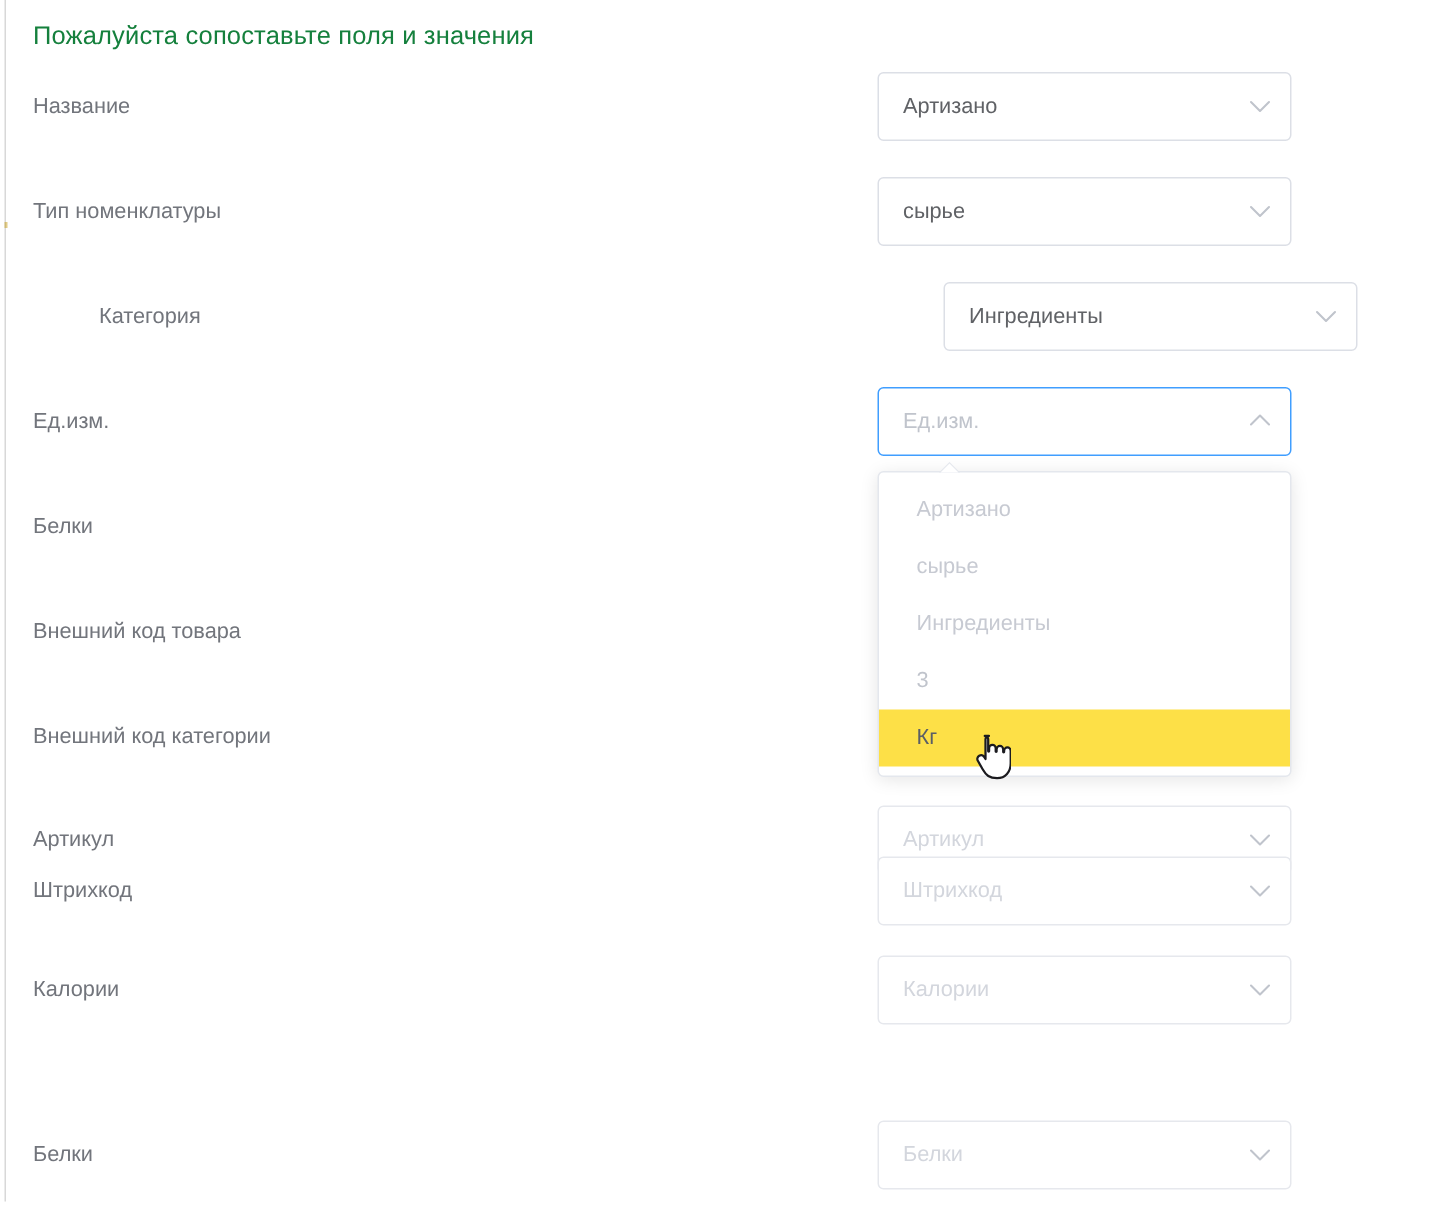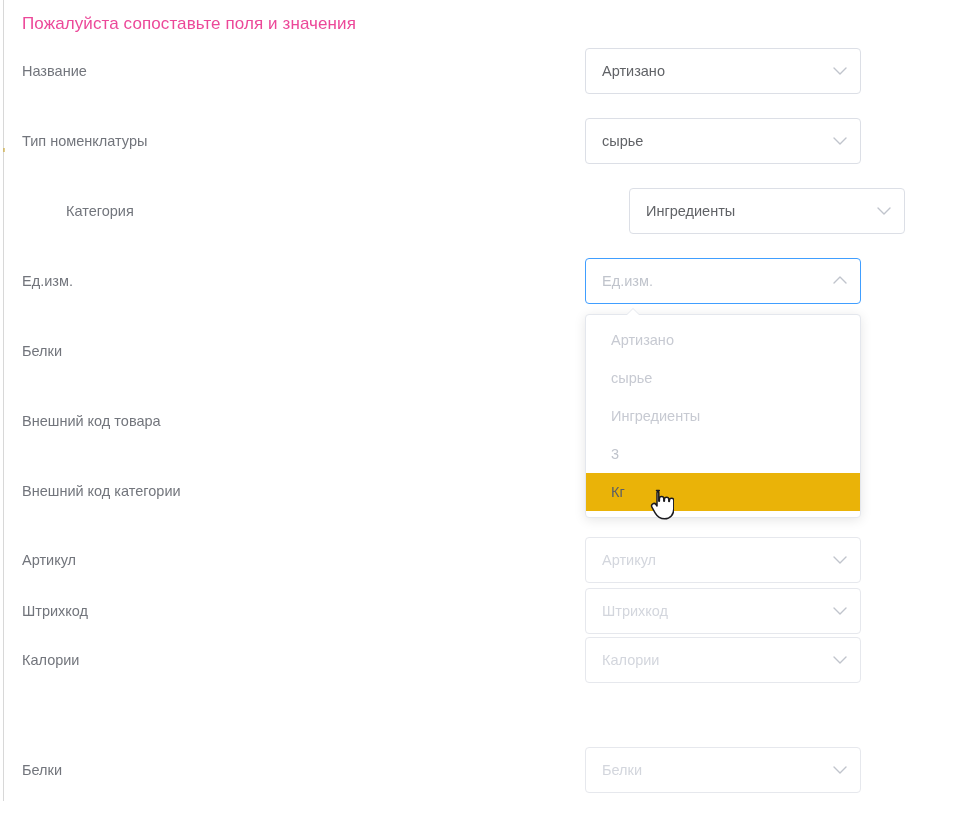--- a/index.html
+++ b/index.html
@@ -43,21 +43,21 @@
     width: 959px;
     height: 815px;
   }
 
   #form-title {
     position: absolute;
     left: 22px;
     top: 12px;
     font-size: 17px;
     line-height: 24px;
-    color: #ec4899;
+    color: #15803d;
     white-space: nowrap;
     letter-spacing: .1px;
   }
 
   .field-row {
     position: absolute;
     left: 0;
     width: 826px;
     height: 46px;
   }
@@ -170,21 +170,21 @@
     box-sizing: border-box;
   }
   .dropdown-option.disabled {
     color: #c7cad2;
     cursor: not-allowed;
   }
   .dropdown-option.dim {
     color: #c0c4cc;
   }
   .dropdown-option.hovered {
-    background: #eab308;
+    background: #fde047;
     color: #5b5f66;
   }
 
   
   #mouse-cursor {
     position: absolute;
     left: 648px;
     top: 489px;
     width: 26px;
     height: 34px;
@@ -260,21 +260,21 @@
         <div class="field-label">Артикул</div>
         <div class="select-box faint">
           <span class="select-value placeholder-light">Артикул</span>
           <span class="chev">
             <svg width="14" height="13" viewBox="0 0 14 13" xmlns="http://www.w3.org/2000/svg">
               <path d="M1 4 L7 10 L13 4" fill="none" stroke="#c0c4cc" stroke-width="1.4" stroke-linecap="round" stroke-linejoin="round"></path>
             </svg>
           </span>
         </div>
       </div>
-      <div class="field-row" style="top: 588px;">
+      <div class="field-row" style="top: 571px;">
         <div class="field-label">Штрихкод</div>
         <div class="select-box faint">
           <span class="select-value placeholder-light">Штрихкод</span>
           <span class="chev">
             <svg width="14" height="13" viewBox="0 0 14 13" xmlns="http://www.w3.org/2000/svg">
               <path d="M1 4 L7 10 L13 4" fill="none" stroke="#c0c4cc" stroke-width="1.4" stroke-linecap="round" stroke-linejoin="round"></path>
             </svg>
           </span>
         </div>
       </div>

